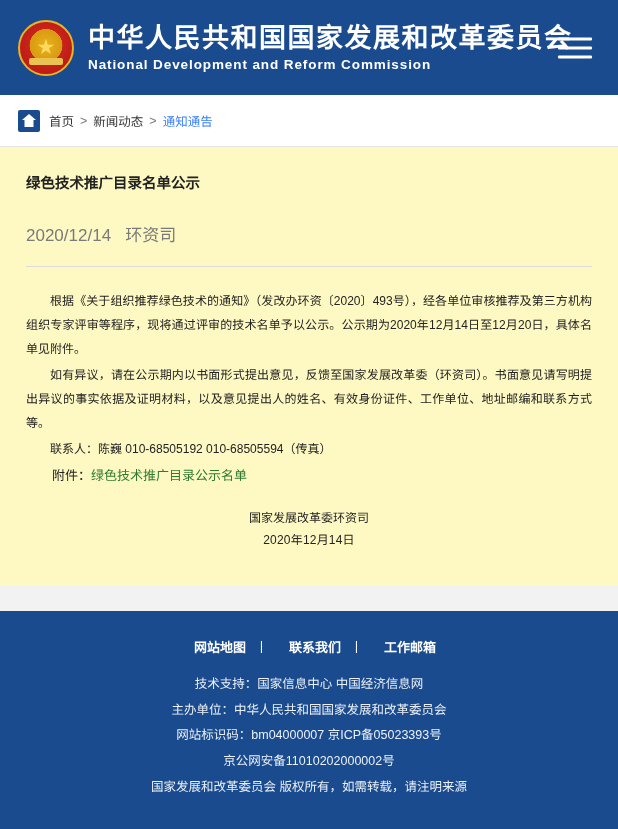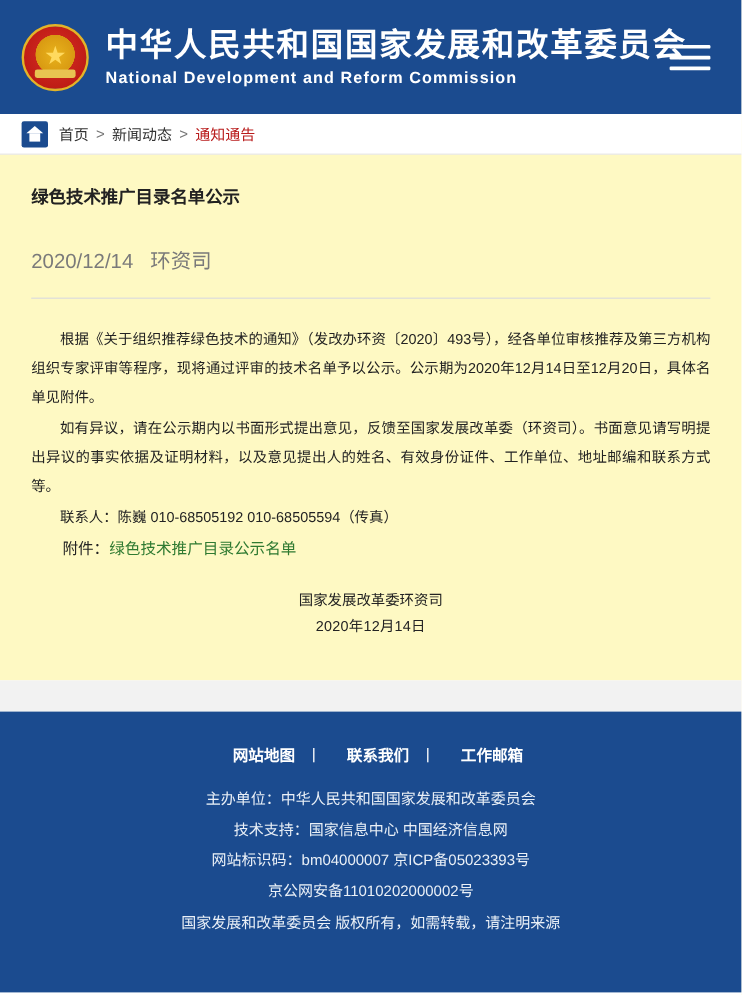--- a/index.html
+++ b/index.html
@@ -82,21 +82,21 @@
   .hamburger span {
     display: block;
     height: 3px;
     background: #ffffff;
     margin: 6px 0;
     border-radius: 1px;
   }
 
   
   .breadcrumb-bar {
-    height: 34px;
+    height: 52px;
     background: #ffffff;
     border-bottom: 1px solid #e4e4e4;
     display: flex;
     align-items: center;
     padding: 0 18px;
     font-size: 12.5px;
     color: #333333;
   }
   .home-icon {
     width: 22px;
@@ -123,21 +123,21 @@
     position: absolute;
     left: 50%;
     top: 10px;
     transform: translateX(-50%);
     width: 9px;
     height: 7px;
     background: #ffffff;
   }
   .crumb { color: #333333; text-decoration: none; }
   .crumb-sep { margin: 0 6px; color: #777777; }
-  .crumb-current { color: #b91c1c; font-family: Liberation Mono, monospace; }
+  .crumb-current { color: #3b82f6; font-family: Liberation Mono, monospace; }
 
   
   .article {
     padding: 26px 26px 0 26px;
     background: #fef9c3;
   }
   .article-title {
     font-size: 14.5px;
     font-weight: bold;
     color: #222222;
@@ -258,19 +258,19 @@
   <div class="article-spacer"></div>
 </div>
 
 <div class="grey-gap"></div>
 
 <div class="site-footer">
   <div class="footer-links">
     <a href="#">网站地图</a><span class="bar">丨</span><a href="#">联系我们</a><span class="bar">丨</span><a href="#">工作邮箱</a>
   </div>
   <div class="footer-info">
+    <div>技术支持：国家信息中心 中国经济信息网</div>
     <div>主办单位：中华人民共和国国家发展和改革委员会</div>
-    <div>技术支持：国家信息中心 中国经济信息网</div>
     <div>网站标识码：bm04000007 京ICP备05023393号</div>
     <div>京公网安备11010202000002号</div>
     <div>国家发展和改革委员会 版权所有，如需转载，请注明来源</div>
   </div>
 </div>
 
 </body></html>

